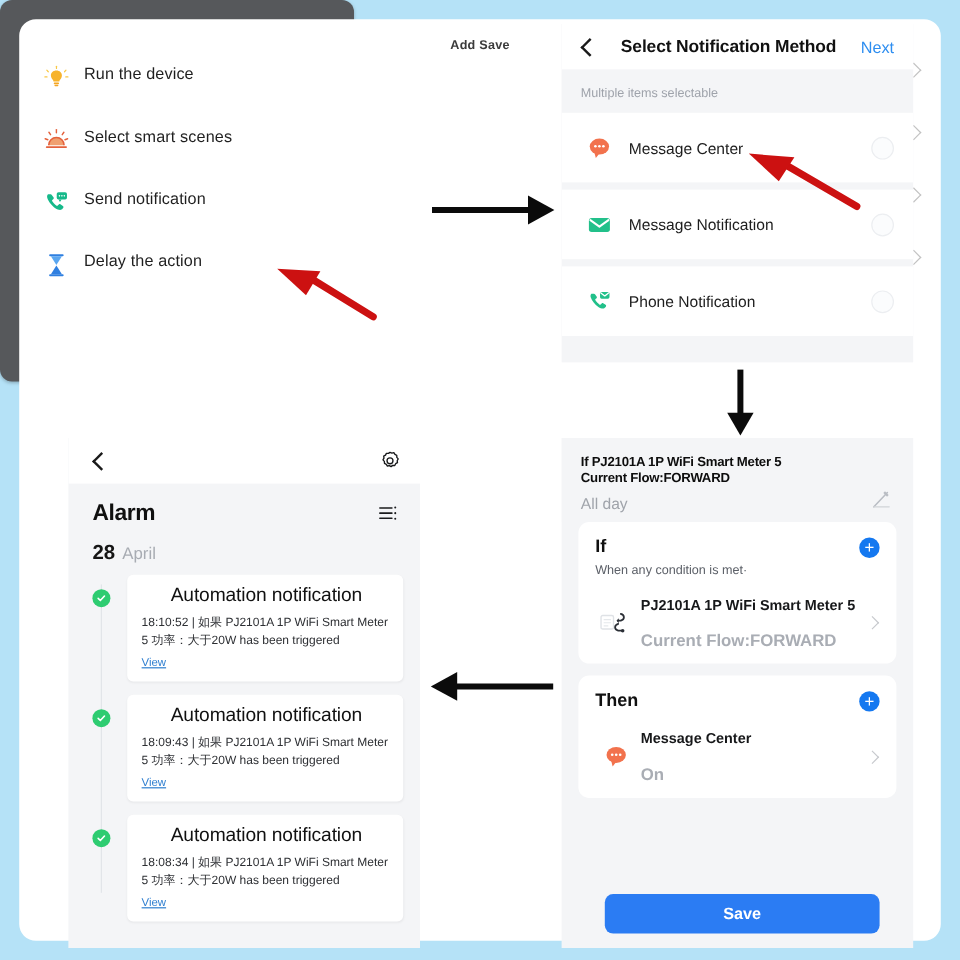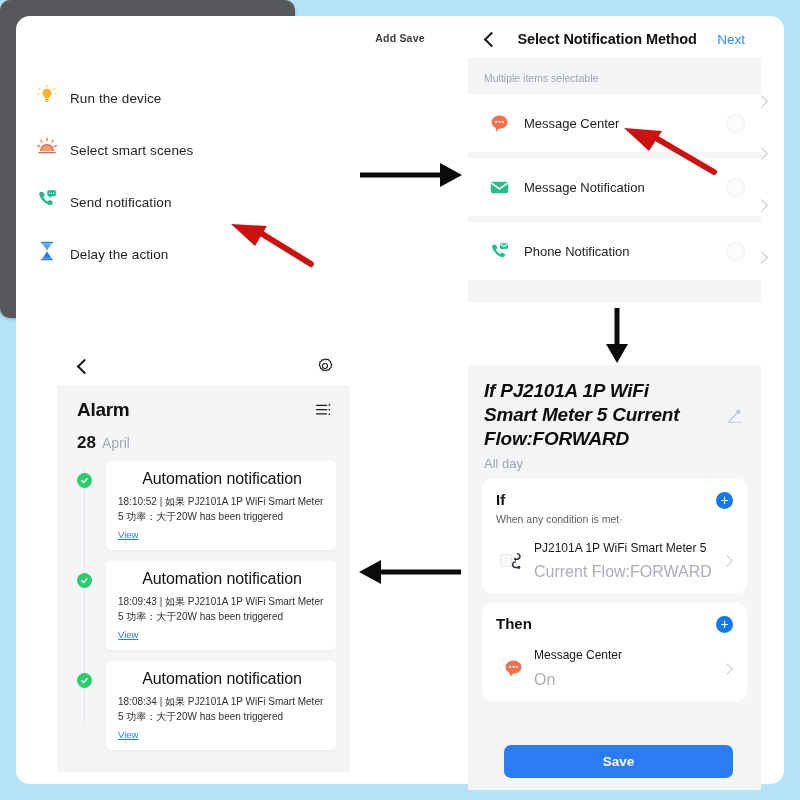--- a/index.html
+++ b/index.html
@@ -24,21 +24,21 @@
   #p1-screen{
     position:absolute;left:16px;top:16px;right:16px;bottom:16px;
     background:#fff;border-radius:14px;
   }
   .p1-title{
     text-align:center;font-size:10.5px;color:#3b3b3b;font-weight:600;
     padding-top:16px;letter-spacing:.2px;
   }
   .task-list{margin-top:10px;}
   .task-row{
-    display:flex;align-items:flex-end;height:52px;padding:0 14px 0 16px;
+    display:flex;align-items:flex-start;height:52px;padding:0 14px 0 16px;
     position:relative;
   }
   .task-ico{width:30px;flex:0 0 30px;display:flex;align-items:center;justify-content:center;}
   .task-lbl{
     flex:1;font-size:13.5px;color:#1f1f1f;margin-left:8px;letter-spacing:.1px;
   }
   .chev{
     width:8px;height:8px;border-right:1.6px solid #c2c2c2;border-top:1.6px solid #c2c2c2;
     transform:rotate(45deg);flex:0 0 8px;margin-right:4px;
   }
@@ -67,53 +67,53 @@
   .nm-lbl{flex:1;font-size:13px;color:#1d1d1d;margin-left:10px;}
   .nm-radio{
     width:17px;height:17px;border-radius:50%;border:1.4px solid #eceef1;flex:0 0 17px;
     background:#fbfcfd;
   }
 
   
   #p3{left:468px;top:365px;width:293px;height:425px;background:#f4f5f7;}
   .p3-head{padding:14px 16px 8px 16px;position:relative;background:#f4f5f7;}
   .p3-title{
-    font-size:19px;font-weight:700;color:#0d0d0d;line-height:1.26;
-    width:200px;letter-spacing:-.2px;font-style:italic;
+    font-size:11px;font-weight:700;color:#0d0d0d;line-height:1.26;
+    width:200px;letter-spacing:-.2px;
   }
   .p3-allday{font-size:13px;color:#a0a4ab;margin-top:5px;}
   .pencil{position:absolute;right:17px;top:42px;width:18px;height:18px;}
   .card{
     background:#fff;border-radius:9px;margin:0 14px 10px 14px;padding:12px 14px 12px 14px;
     position:relative;
   }
   .card-h{font-size:15px;font-weight:700;color:#111;}
   .card-sub{font-size:10.5px;color:#5c6068;margin-top:5px;}
   .plus{
     position:absolute;right:14px;top:13px;width:17px;height:17px;border-radius:50%;
     background:#1478f0;color:#fff;font-size:14px;line-height:16px;text-align:center;
     font-weight:400;
   }
-  .item-row{display:flex;align-items:center;margin-top:16px;}
+  .item-row{display:flex;align-items:center;margin-top:16px;font-weight:bold;}
   .item-ico{width:34px;flex:0 0 34px;display:flex;align-items:center;justify-content:center;}
   .item-txt{flex:1;padding-left:4px;}
   .item-t{font-size:12px;color:#17181a;line-height:1.3;}
-  .item-s{font-size:16px;color:#a9adb4;margin-top:7px;}
+  .item-s{font-size:14px;color:#a9adb4;margin-top:13px;}
   .item-chev{
     width:7px;height:7px;border-right:1.5px solid #c7c9cd;border-top:1.5px solid #c7c9cd;
     transform:rotate(45deg);flex:0 0 7px;margin-right:2px;
   }
   .save-btn{
     position:absolute;left:36px;right:28px;bottom:12px;height:33px;background:#2b7cf3;
     border-radius:7px;color:#fff;font-size:13.5px;font-weight:700;
     display:flex;align-items:center;justify-content:center;border:none;
   }
 
   
-  #p4{left:57px;top:347px;width:293px;height:425px;background:#f4f5f7;}
+  #p4{left:57px;top:365px;width:293px;height:425px;background:#f4f5f7;}
   .p4-head{height:38px;background:#fff;display:flex;align-items:center;padding:0 16px;}
   .p4-head .spacer{flex:1;}
   .p4-body{padding:0 0 0 0;}
   .alarm-title-row{display:flex;align-items:center;padding:14px 18px 0 20px;}
   .alarm-title{font-size:19px;font-weight:700;color:#101010;flex:1;letter-spacing:-.3px;}
   .datepill{padding:12px 0 8px 20px;display:flex;align-items:center;}
   .dnum{font-size:17px;font-weight:700;color:#151515;}
   .dmon{font-size:14px;color:#a8acb3;margin-left:6px;}
   .timeline{position:relative;padding-left:20px;}
   .tl-line{

